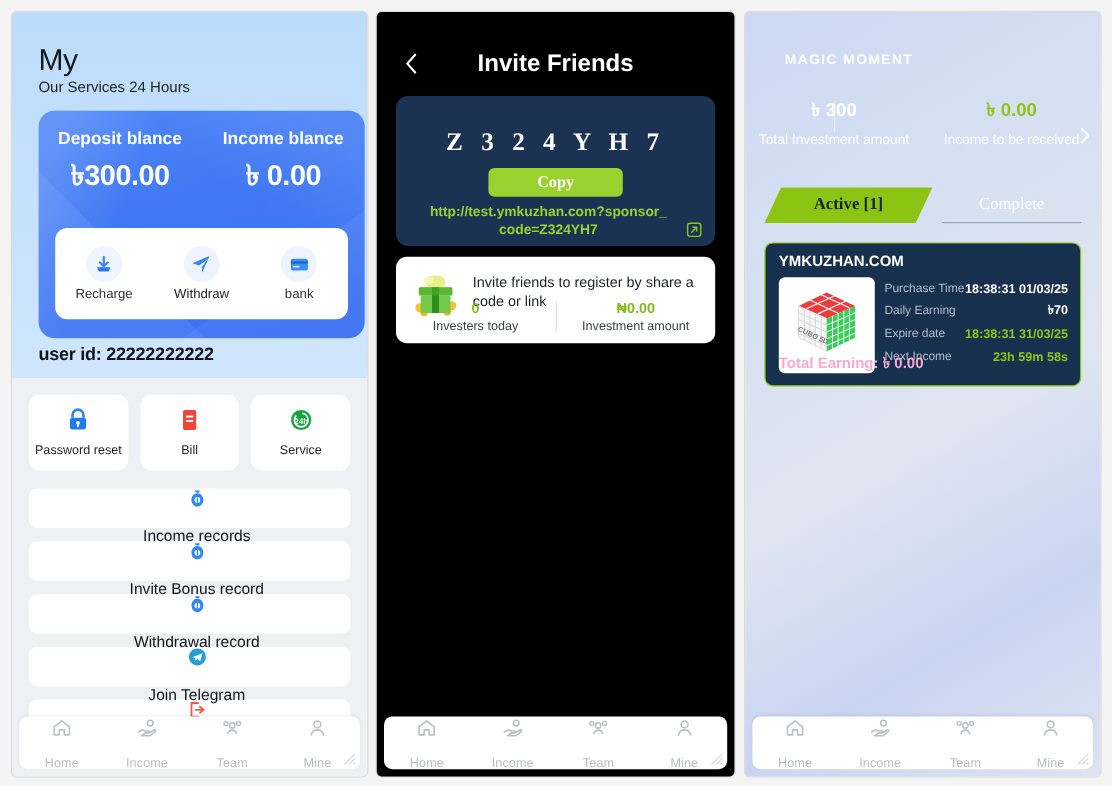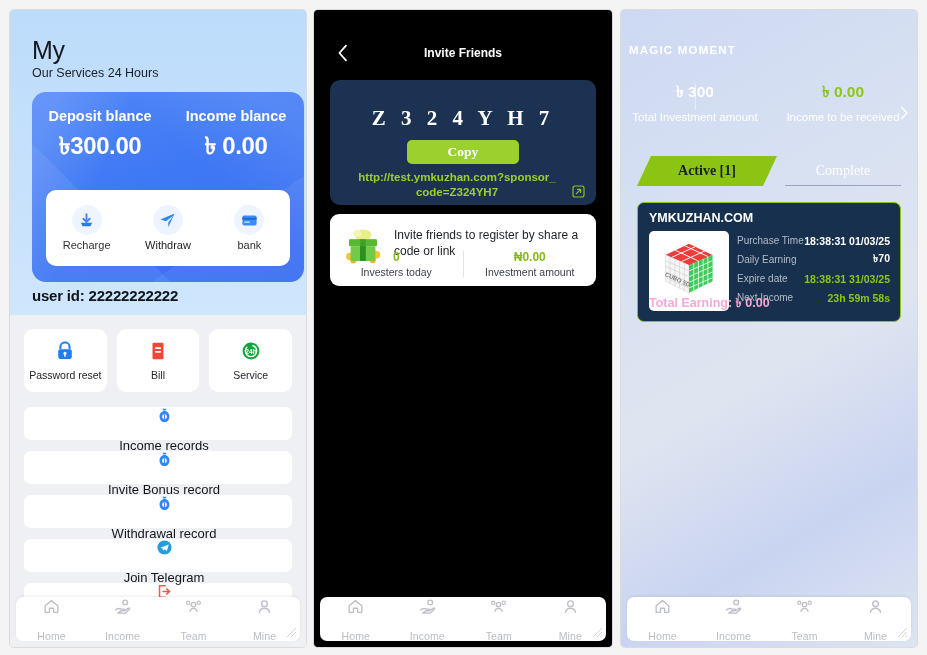--- a/index.html
+++ b/index.html
@@ -100,21 +100,21 @@
     height: 33px; background:#fff; border-radius:7px; margin-bottom:11px;
     display:flex; align-items:center; gap:10px; padding-left:12px; cursor:pointer;flex-direction:column;
   }
   .rowitem .rlabel { font-size: 13px; color:#12151a; }
 
   
   .inv-head {
     position:absolute; top:30px; left:0; right:0; height:26px;
     display:flex; align-items:center; justify-content:center;
   }
-  .inv-head .htitle { font-size:12px; font-weight:700; color:#fff; }
+  .inv-head .htitle { font-size:20px; font-weight:700; color:#fff; }
   .inv-back { position:absolute; left:18px; top:30px; width:22px; height:26px; cursor:pointer;
               display:flex; align-items:center; justify-content:center; }
   .code-card {
     position:absolute; left:16px; right:16px; top:70px; height: 125px;
     background:#1b3253; border-radius:10px;
   }
   .code-str {
     position:absolute; top:26px; left:0; right:0; text-align:center;
     font-family:"Liberation Serif", serif;
     font-size: 21px; font-weight:700; color:#fff; letter-spacing: 5px;
@@ -139,21 +139,21 @@
   .promo-top { display:flex; align-items:flex-start; gap:10px; padding: 11px 14px 0 12px; }
   .promo-text { font-size: 12px; color:#1c2026; line-height:1.35; padding-top:2px; }
   .promo-stats { position:absolute; bottom:8px; left:0; right:0; display:flex; }
   .pstat { flex:1; text-align:center; }
   .pstat .pv { font-size: 12px; font-weight:700; color:#86b81e; }
   .pstat .pl { font-size: 10.5px; color:#3a3f47; margin-top:2px; }
   .pdiv { width:1px; background:#dfe2e6; height:26px; align-self:center; }
 
   
   .mm-title {
-    position:absolute; left:8px; top:34px;
+    position:absolute; left:33px; top:34px;
     font-size: 11.5px; font-weight:800; color:#fff; letter-spacing:1.2px;
   }
   .mm-stats { position:absolute; left:0; right:0; top:70px; display:flex; }
   .mm-col { flex:1; text-align:center; position:relative; }
   .mm-col .mv { font-size: 15.5px; font-weight:700; color:#fff; }
   .mm-col.green .mv { color:#8dc617; }
   .mm-col .ml { font-size: 11.5px; color:#fff; margin-top:5px; }
   .mm-chev { position:absolute; right:8px; top:26px; color:#fff; }
   .mm-sep { position:absolute; left:50%; top:4px; width:1px; height:26px; background:rgba(255,255,255,.45); }
 

